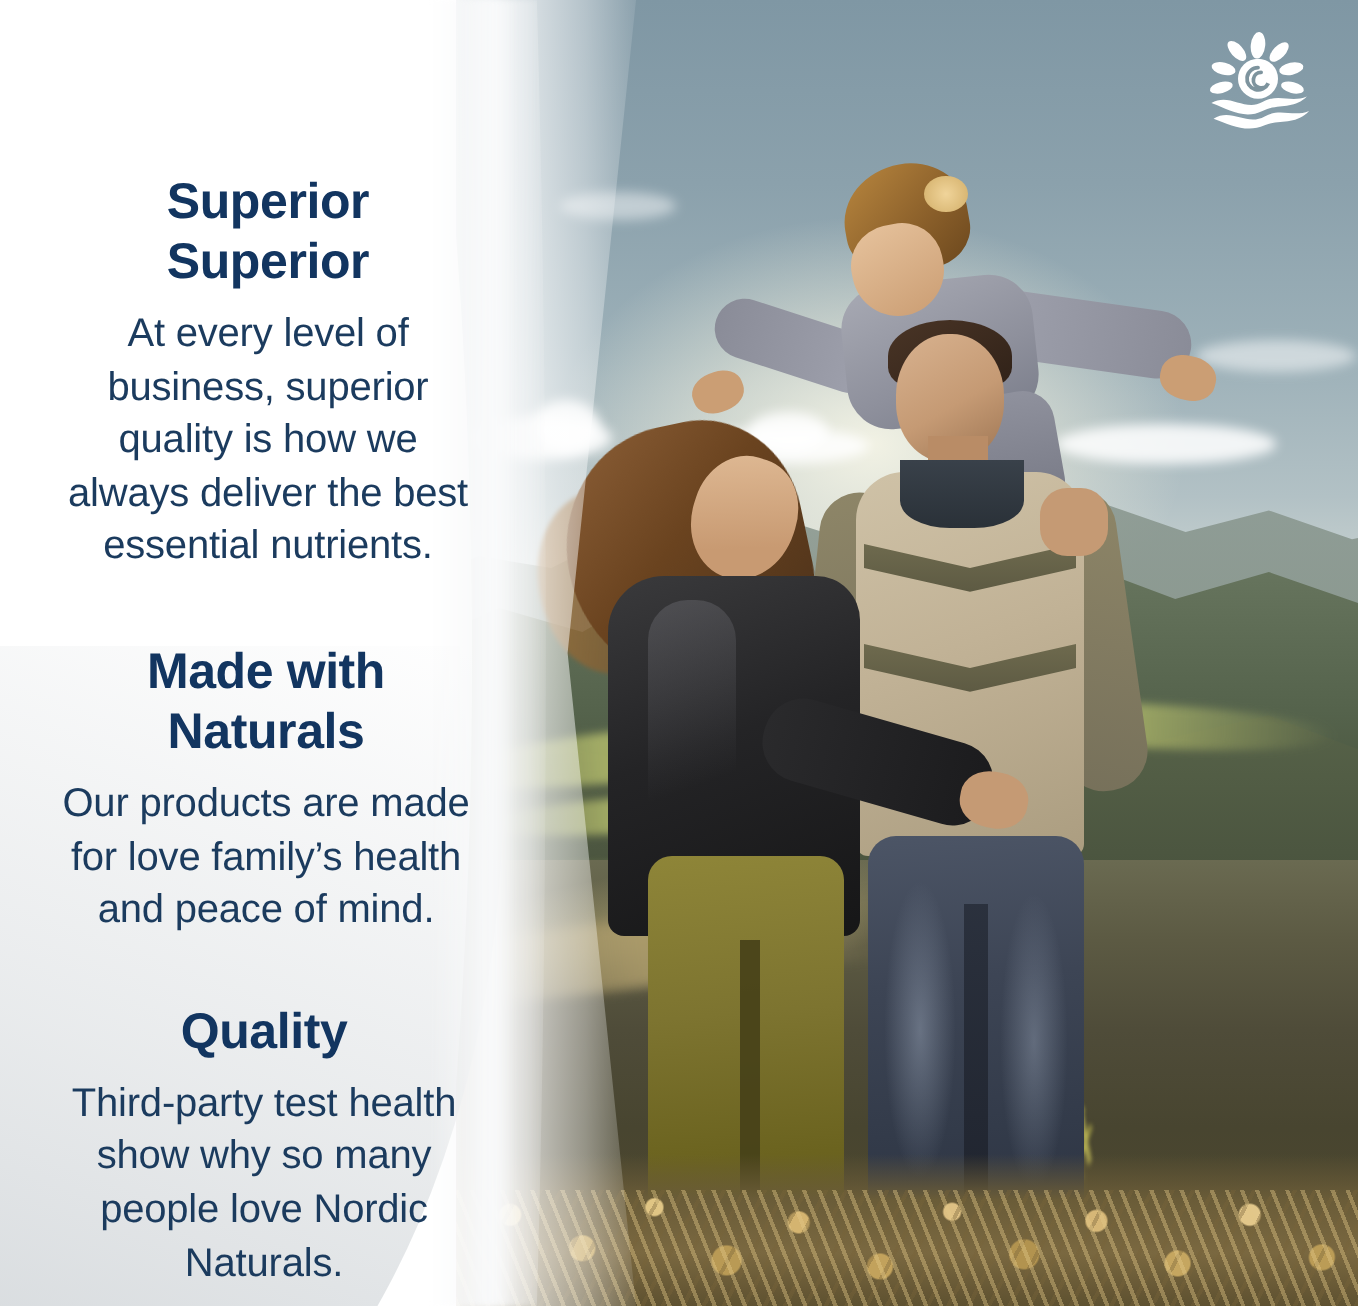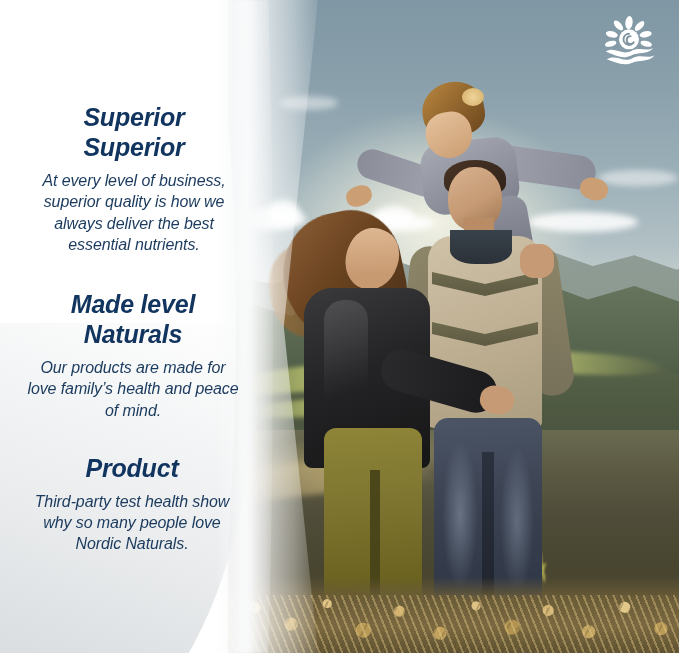--- a/index.html
+++ b/index.html
@@ -478,35 +478,35 @@
   .copy {
     position: absolute;
     left: 0;
     top: 0;
     width: 250px;
     height: 653px;
     padding-top: 86px;
     box-sizing: border-box;
     text-align: center;
   }
-  .block { margin: 16px auto; font-style: italic; }
+  .block { margin: 0 auto; }
   .block-1 { width: 210px; padding-left: 18px; }
   .block-2 { width: 214px; padding-left: 16px; margin-top: 34px; }
   .block-3 { width: 226px; padding-left: 14px; margin-top: 32px; }
 
   .heading {
     font-size: 25px;
     font-weight: bold;
     line-height: 1.2;
     color: #123560;
     letter-spacing: -0.2px;
     margin: 0 0 8px 0;
   }
   .body-text {
-    font-size: 16px;
+    font-size: 20px;
     line-height: 1.33;
     color: #1b3b5e;
     margin: 0;
     letter-spacing: -0.1px;
   }
 </style>
 </head>
 <body>
 
 <div id="banner">
@@ -616,23 +616,23 @@
   <div class="sweep-edge"></div>
 
   <div class="copy">
 
     <div class="block block-1">
       <h2 class="heading"><span>Superior</span><br><span>Superior</span></h2>
       <p class="body-text">At every level of business, superior quality is how we always deliver the best essential nutrients.</p>
     </div>
 
     <div class="block block-2">
-      <h2 class="heading"><span>Made level</span><br><span>Naturals</span></h2>
+      <h2 class="heading"><span>Made with</span><br><span>Naturals</span></h2>
       <p class="body-text">Our products are made for love family’s health and peace of mind.</p>
     </div>
 
     <div class="block block-3">
-      <h2 class="heading"><span>Product</span><br></h2>
+      <h2 class="heading"><span>Quality</span><br></h2>
       <p class="body-text">Third-party test health show why so many people love Nordic Naturals.</p>
     </div>
 
   </div>
 </div>
 
 </body></html>

